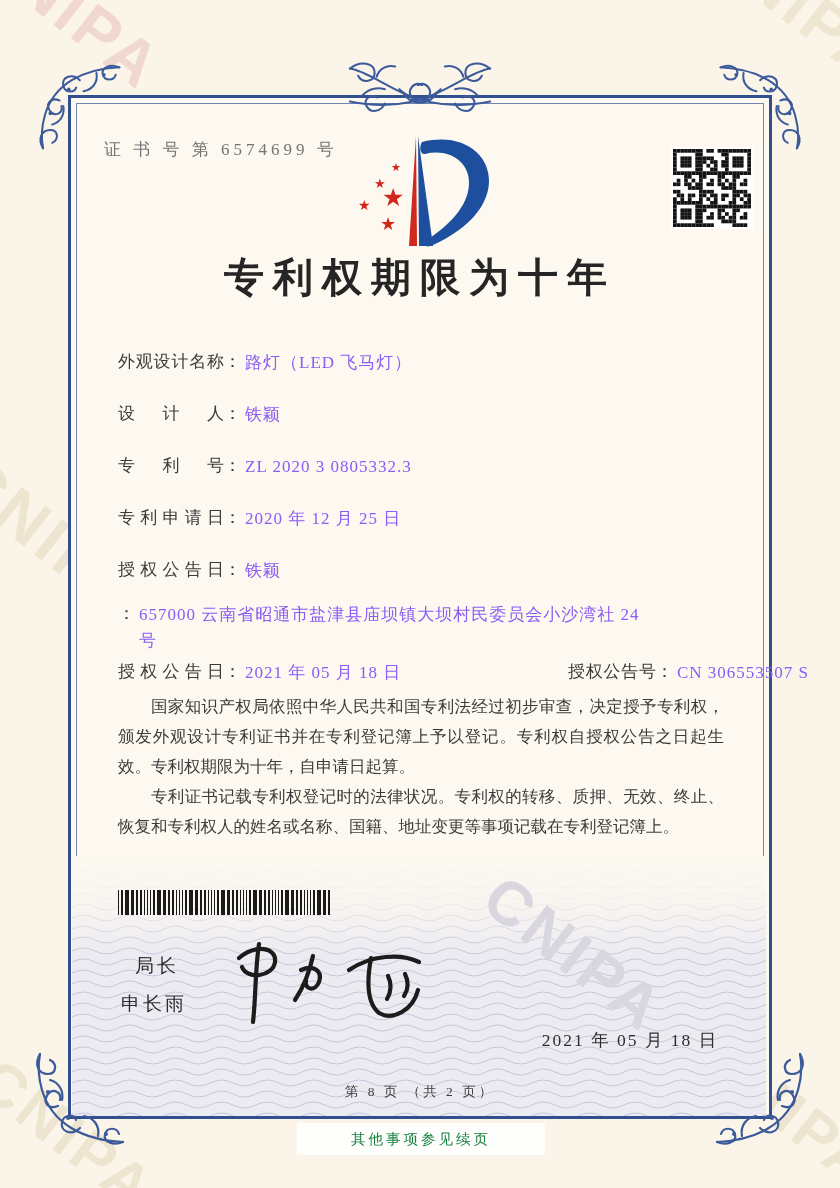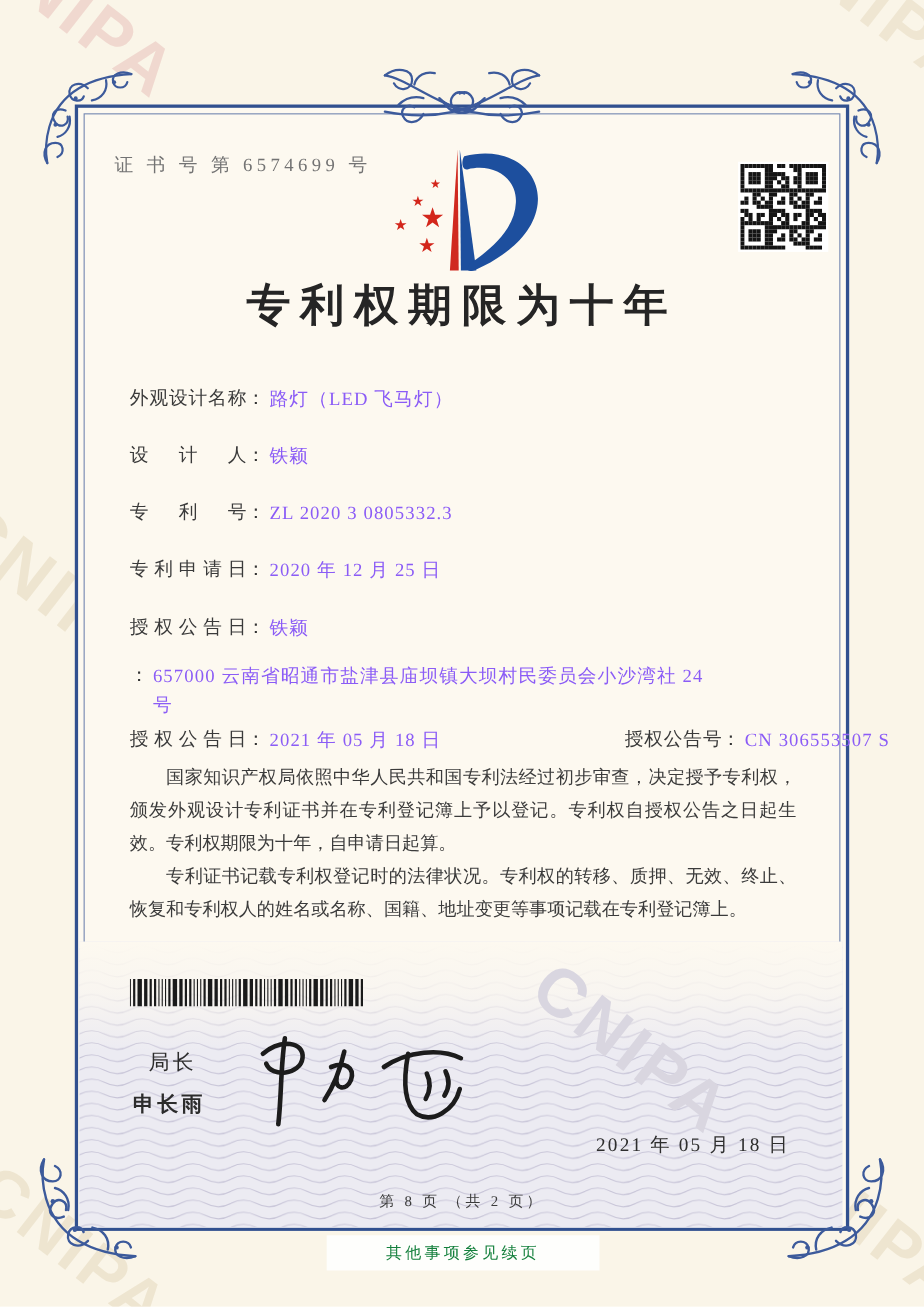--- a/index.html
+++ b/index.html
@@ -49,21 +49,21 @@
   .grant2 .f-label{width:88px;}
   
   .body-text{position:absolute; left:118px; top:692px; width:606px;
     font-size:16.5px; line-height:1.82; color:#3b3b3b; text-align:justify;}
   .body-text p{margin:0; text-indent:2em;}
   
   .barcode{position:absolute; left:118px; top:890px; width:218px; height:25px;}
   .sig-title{position:absolute; left:121px; top:953px; font-size:19px; letter-spacing:3px;
     color:#2c2c2c; font-family:"Liberation Sans","DejaVu Sans",sans-serif; font-weight:500;margin-left:14px;}
   .sig-name{position:absolute; left:121px; top:991px; font-size:19px; letter-spacing:3px;
-    color:#2c2c2c; font-family:"Liberation Sans","DejaVu Sans",sans-serif; font-weight:700;}
+    color:#2c2c2c; font-family:"Liberation Sans","DejaVu Sans",sans-serif; font-weight:400;}
   .sig-script{position:absolute; left:225px; top:930px;}
   .issue-date{position:absolute; left:500px; top:1028px; width:260px; text-align:center;
     font-size:17.5px; letter-spacing:2px; color:#2e2e2e;}
   .page-info{position:absolute; left:0; top:1083px; width:840px; text-align:center;
     font-size:13.5px; letter-spacing:3px; color:#3c3c3c;}
   .note-band{position:absolute; left:297px; top:1123px; width:248px; height:32px;
     background:#fefefc; display:flex; align-items:center; justify-content:center;}
   .note{font-size:14.5px; letter-spacing:3px; color:#15803d;}
 </style>
 </head>

